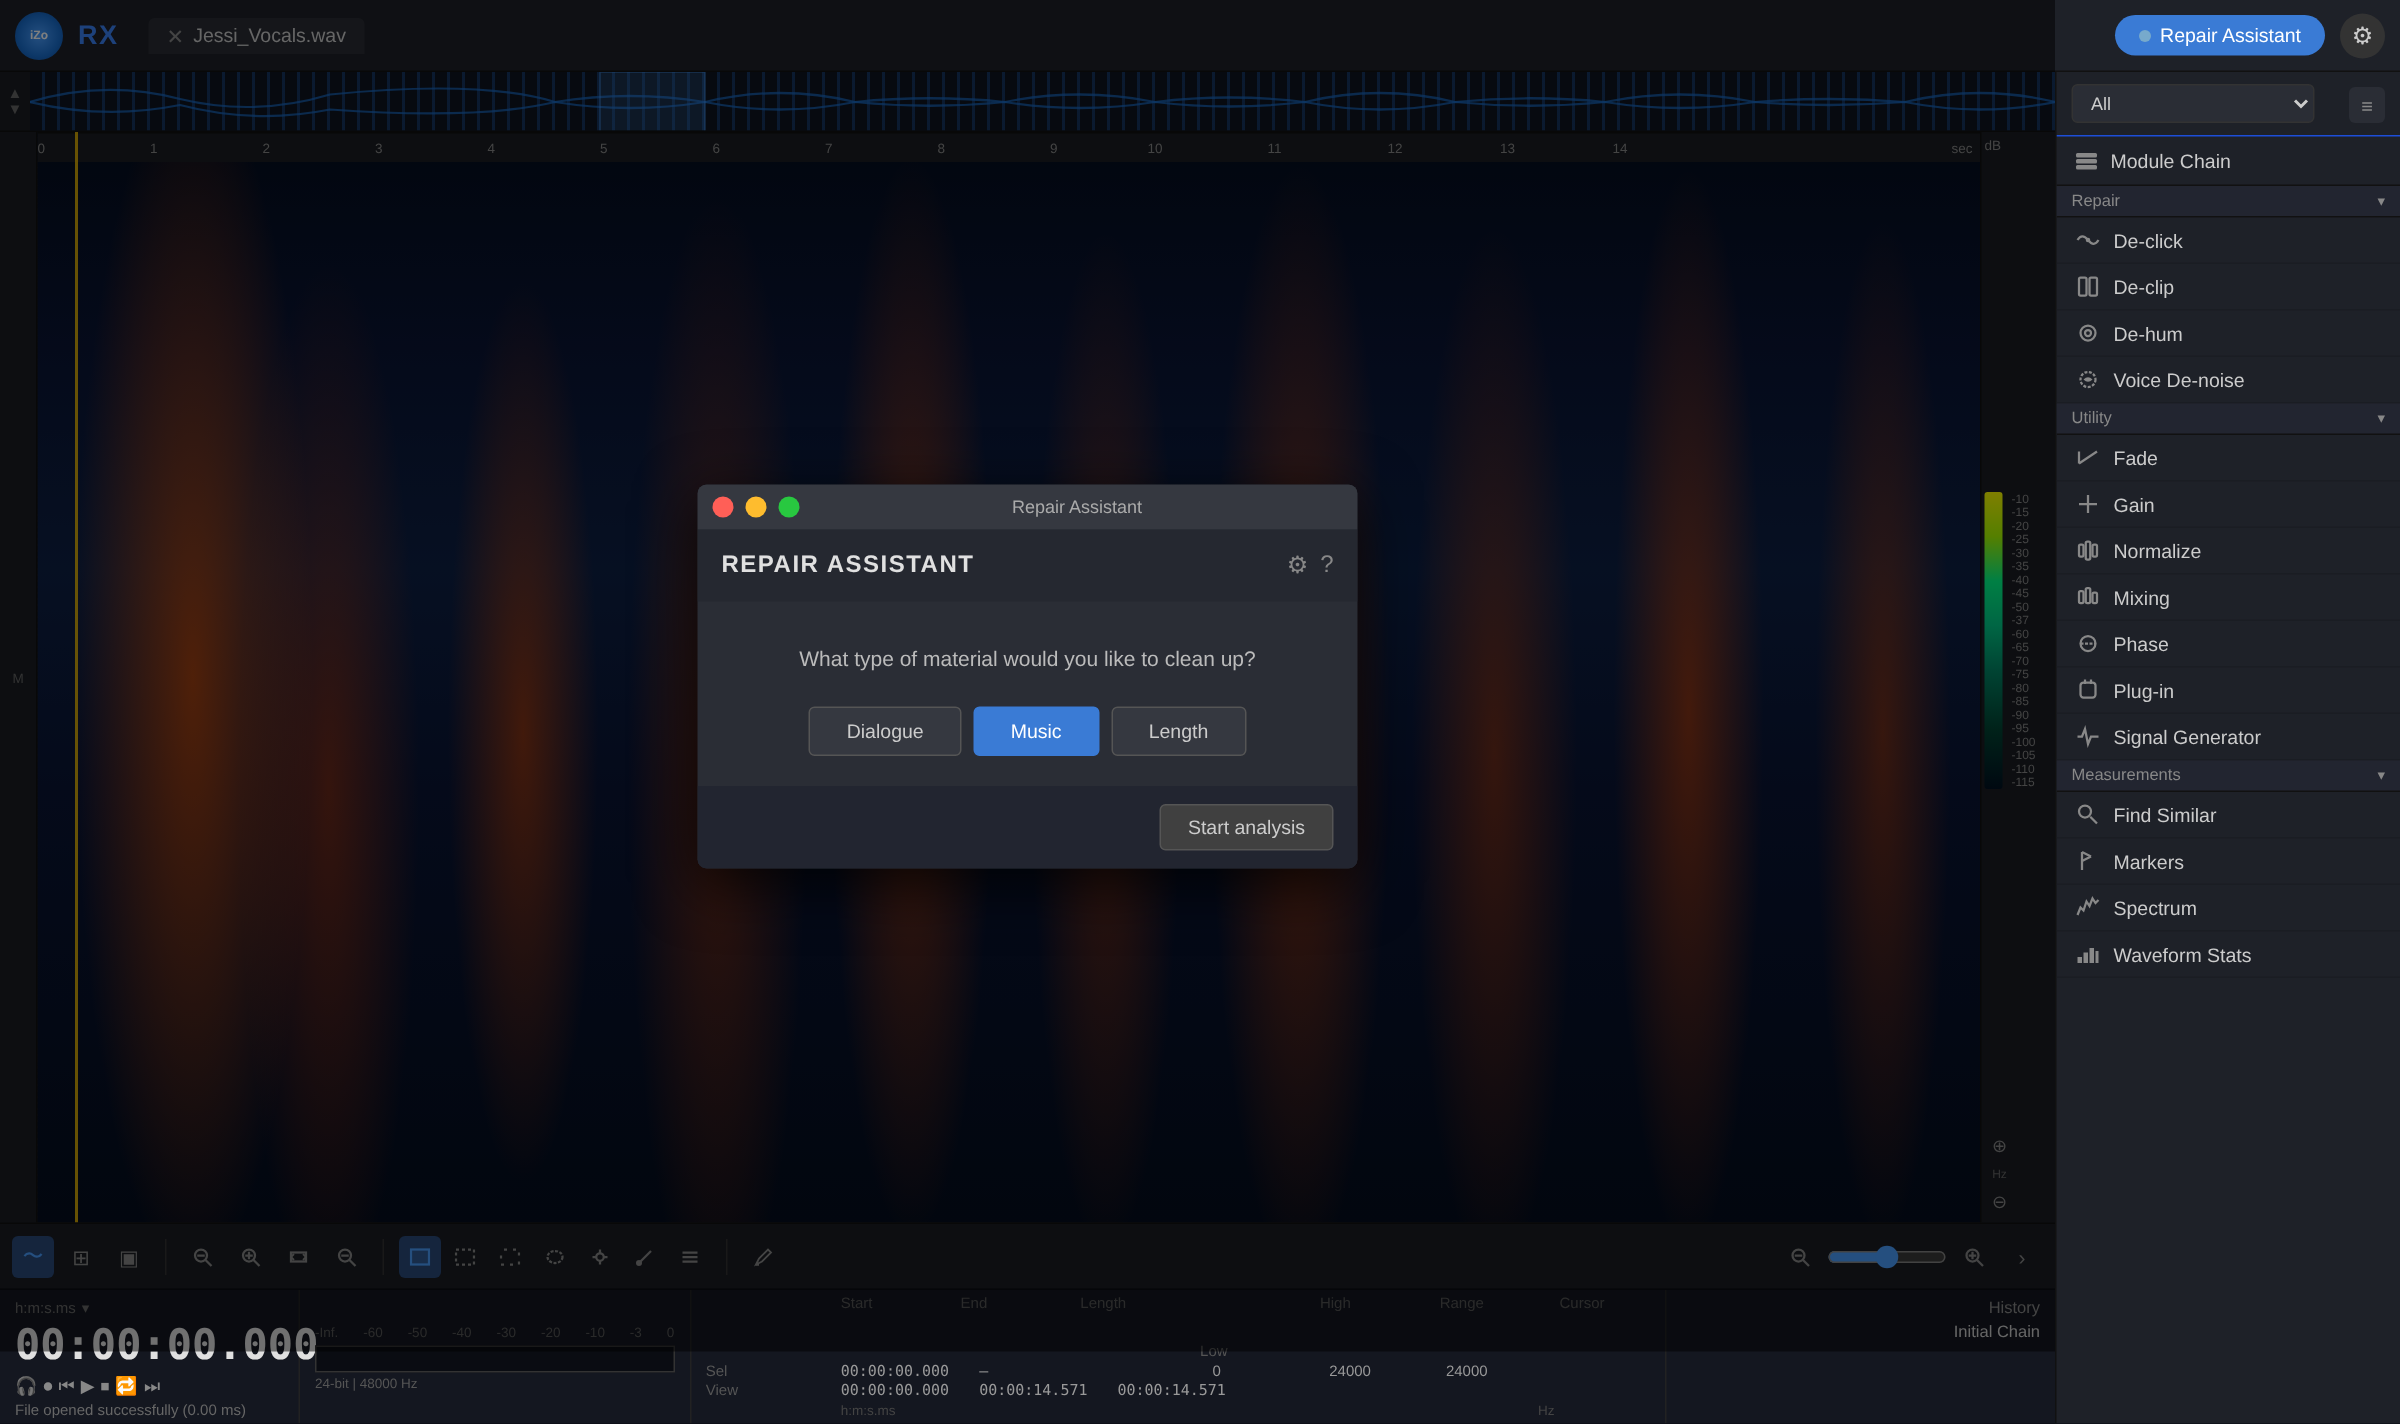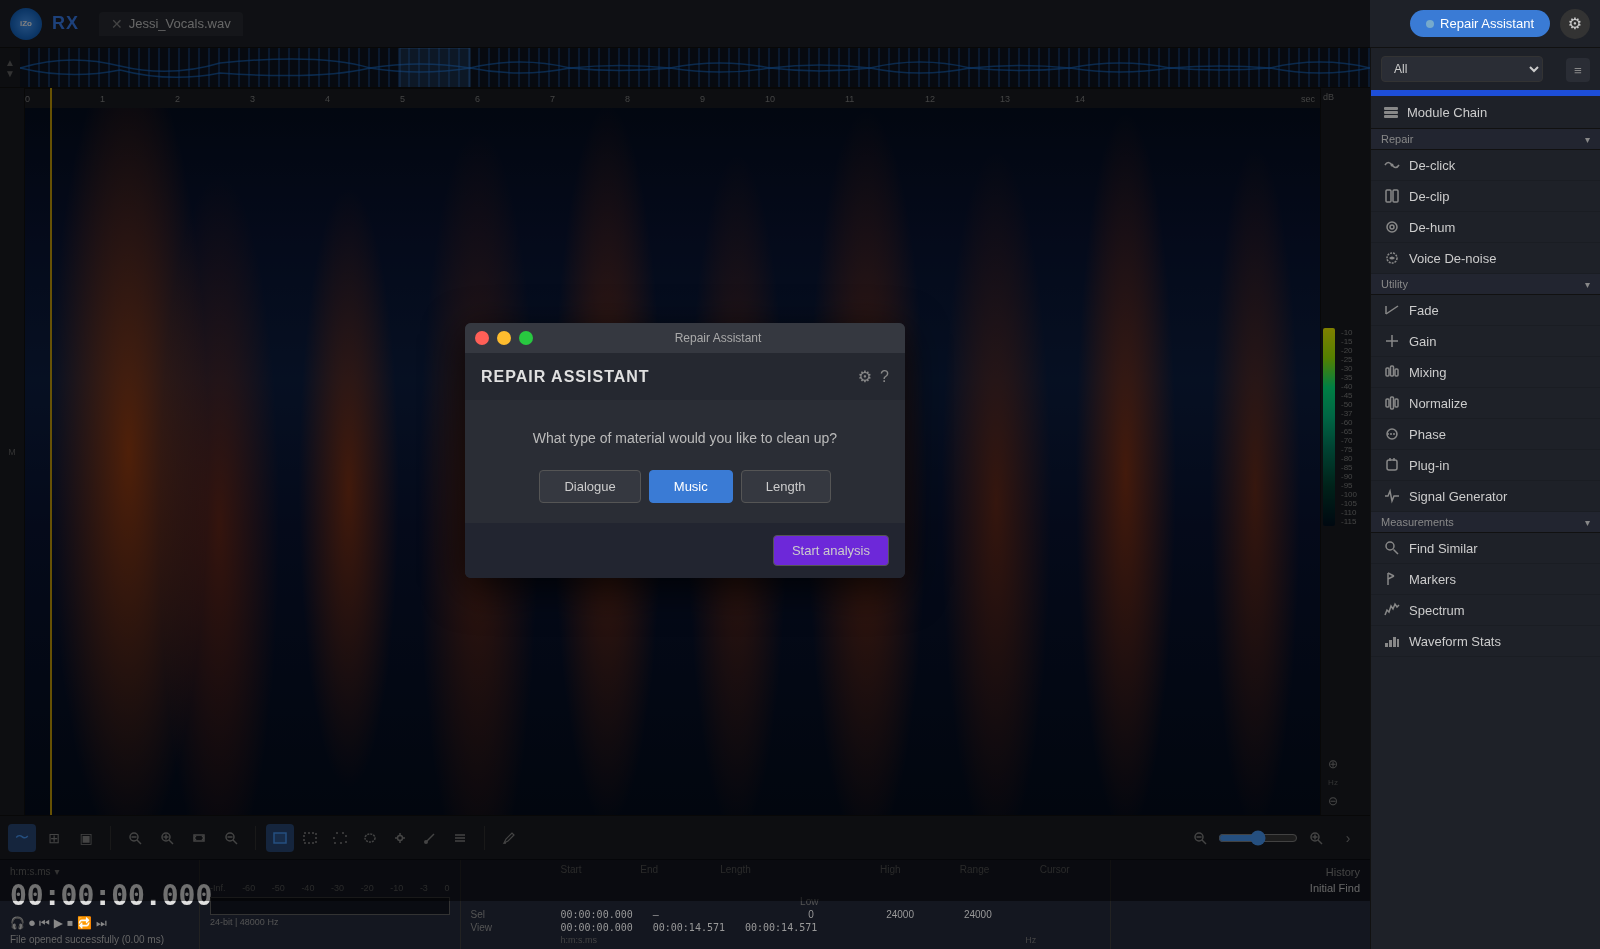--- a/index.html
+++ b/index.html
@@ -312,21 +312,21 @@
       width: 230px;
       background: #1e2128;
       border-left: 1px solid #111;
       display: flex; flex-direction: column;
       overflow-y: auto;
     }
     #right-panel-header {
       display: flex; align-items: flex-end;
       padding: 8px 10px;
       gap: 23px;
-      border-bottom: 6px solid #1d4ed8;
+      border-bottom: 1px solid #1d4ed8;
     }
     #filter-dropdown {
       flex: 1;
       background: #2a2d35;
       border: 1px solid #333;
       border-radius: 4px;
       padding: 4px 8px;
       color: #ccc;
       font-size: 12px;
     }
@@ -458,21 +458,21 @@
       background: #3a7bd5;
       color: white;
       border-color: #3a7bd5;
     }
     #dialog-footer {
       background: #222530;
       padding: 12px 16px;
       display: flex; justify-content: flex-end;
     }
     #start-analysis-btn {
-      background: #6d28d9;
+      background: #404040;
       color: #ccc;
       border: 1px solid #555;
       border-radius: 4px;
       padding: 7px 18px;
       font-size: 13px;
       cursor: pointer;
     }
 
     
     .meter-tick {
@@ -806,21 +806,21 @@
         </div>
         <div style="display:flex;gap:20px;">
           <div style="width:70px;"></div>
           <div style="flex:6;font-size:9px;color:#444;">h:m:s.ms</div>
           <div style="flex:1;font-size:9px;color:#444;">Hz</div>
         </div>
       </div>
 
       <div id="history-section">
         <div id="history-title">History</div>
-        <div id="history-initial">Initial Find</div>
+        <div id="history-initial">Initial Chain</div>
       </div>
     </div>
   </div>
 
   <div id="right-panel">
     <div id="right-panel-header">
       <select id="filter-dropdown">
         <option>All</option>
       </select>
       <button id="menu-icon-btn">≡</button>
@@ -897,35 +897,35 @@
             <line x1="8" y1="2" x2="8" y2="14" stroke="#888" stroke-width="1.5"></line>
             <line x1="2" y1="8" x2="14" y2="8" stroke="#888" stroke-width="1.5"></line>
           </svg>
       </span>
       <span class="panel-item-label">Gain</span>
     </div>
     <div class="panel-item">
       <span class="panel-item-icon">
         <svg width="16" height="16" viewBox="0 0 16 16">
             <rect x="2" y="4" width="3" height="8" rx="1" fill="none" stroke="#888" stroke-width="1.5"></rect>
+            <rect x="6.5" y="2" width="3" height="12" rx="1" fill="none" stroke="#888" stroke-width="1.5"></rect>
+            <rect x="11" y="4" width="3" height="8" rx="1" fill="none" stroke="#888" stroke-width="1.5"></rect>
+          </svg>
+      </span>
+      <span class="panel-item-label">Normalize</span>
+    </div>
+    <div class="panel-item">
+      <span class="panel-item-icon">
+        <svg width="16" height="16" viewBox="0 0 16 16">
+            <rect x="2" y="4" width="3" height="8" rx="1" fill="none" stroke="#888" stroke-width="1.5"></rect>
             <rect x="6.5" y="2" width="3" height="10" rx="1" fill="none" stroke="#888" stroke-width="1.5"></rect>
             <rect x="11" y="5" width="3" height="7" rx="1" fill="none" stroke="#888" stroke-width="1.5"></rect>
           </svg>
       </span>
       <span class="panel-item-label">Mixing</span>
-    </div>
-    <div class="panel-item">
-      <span class="panel-item-icon">
-        <svg width="16" height="16" viewBox="0 0 16 16">
-            <rect x="2" y="4" width="3" height="8" rx="1" fill="none" stroke="#888" stroke-width="1.5"></rect>
-            <rect x="6.5" y="2" width="3" height="12" rx="1" fill="none" stroke="#888" stroke-width="1.5"></rect>
-            <rect x="11" y="4" width="3" height="8" rx="1" fill="none" stroke="#888" stroke-width="1.5"></rect>
-          </svg>
-      </span>
-      <span class="panel-item-label">Normalize</span>
     </div>
     <div class="panel-item">
       <span class="panel-item-icon">
         <svg width="16" height="16" viewBox="0 0 16 16">
             <circle cx="8" cy="8" r="5" stroke="#888" stroke-width="1.5" fill="none"></circle>
             <line x1="3" y1="8" x2="13" y2="8" stroke="#888" stroke-width="1.5" stroke-dasharray="2,1"></line>
           </svg>
       </span>
       <span class="panel-item-label">Phase</span>
     </div>

